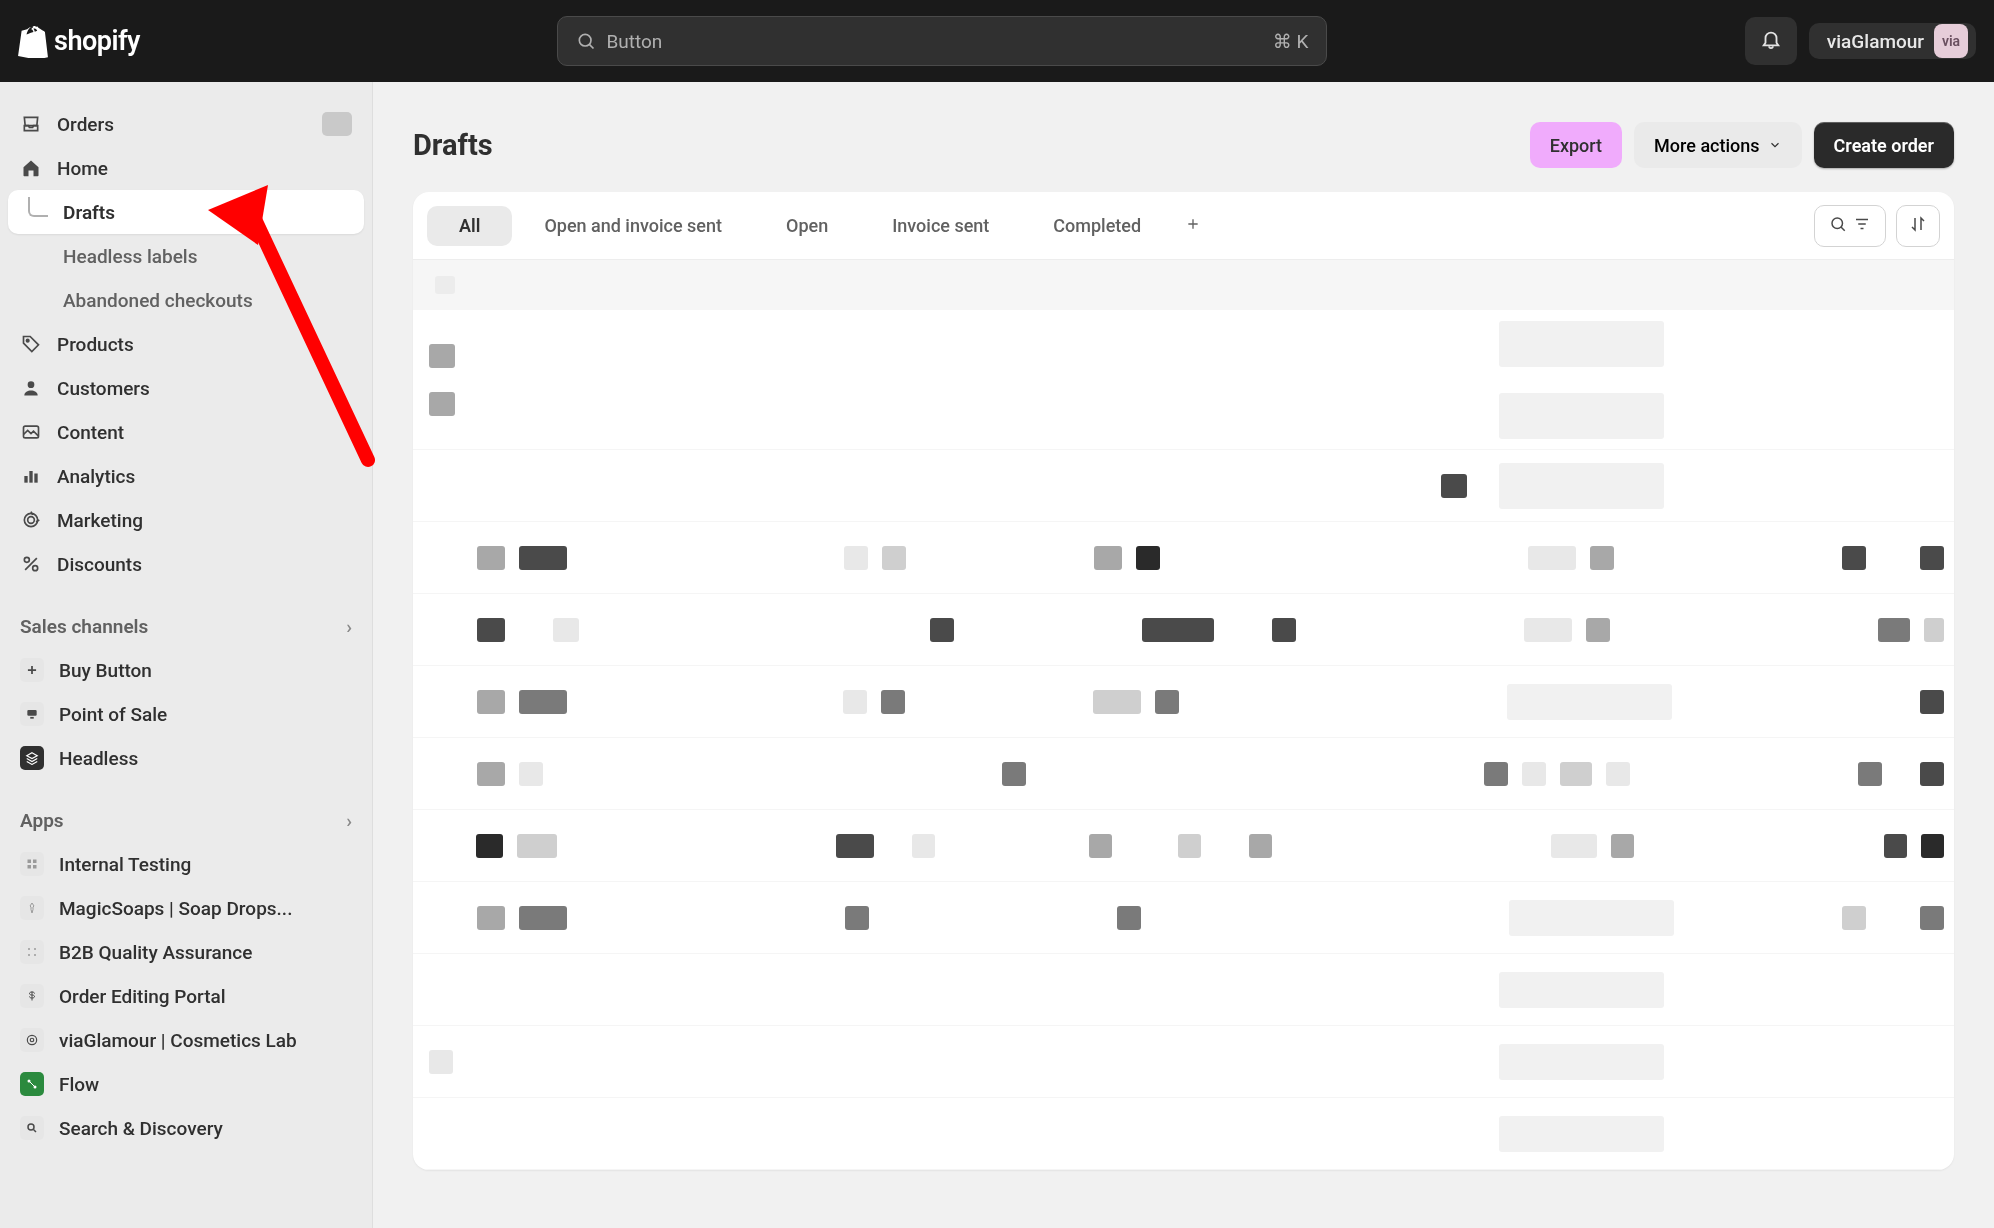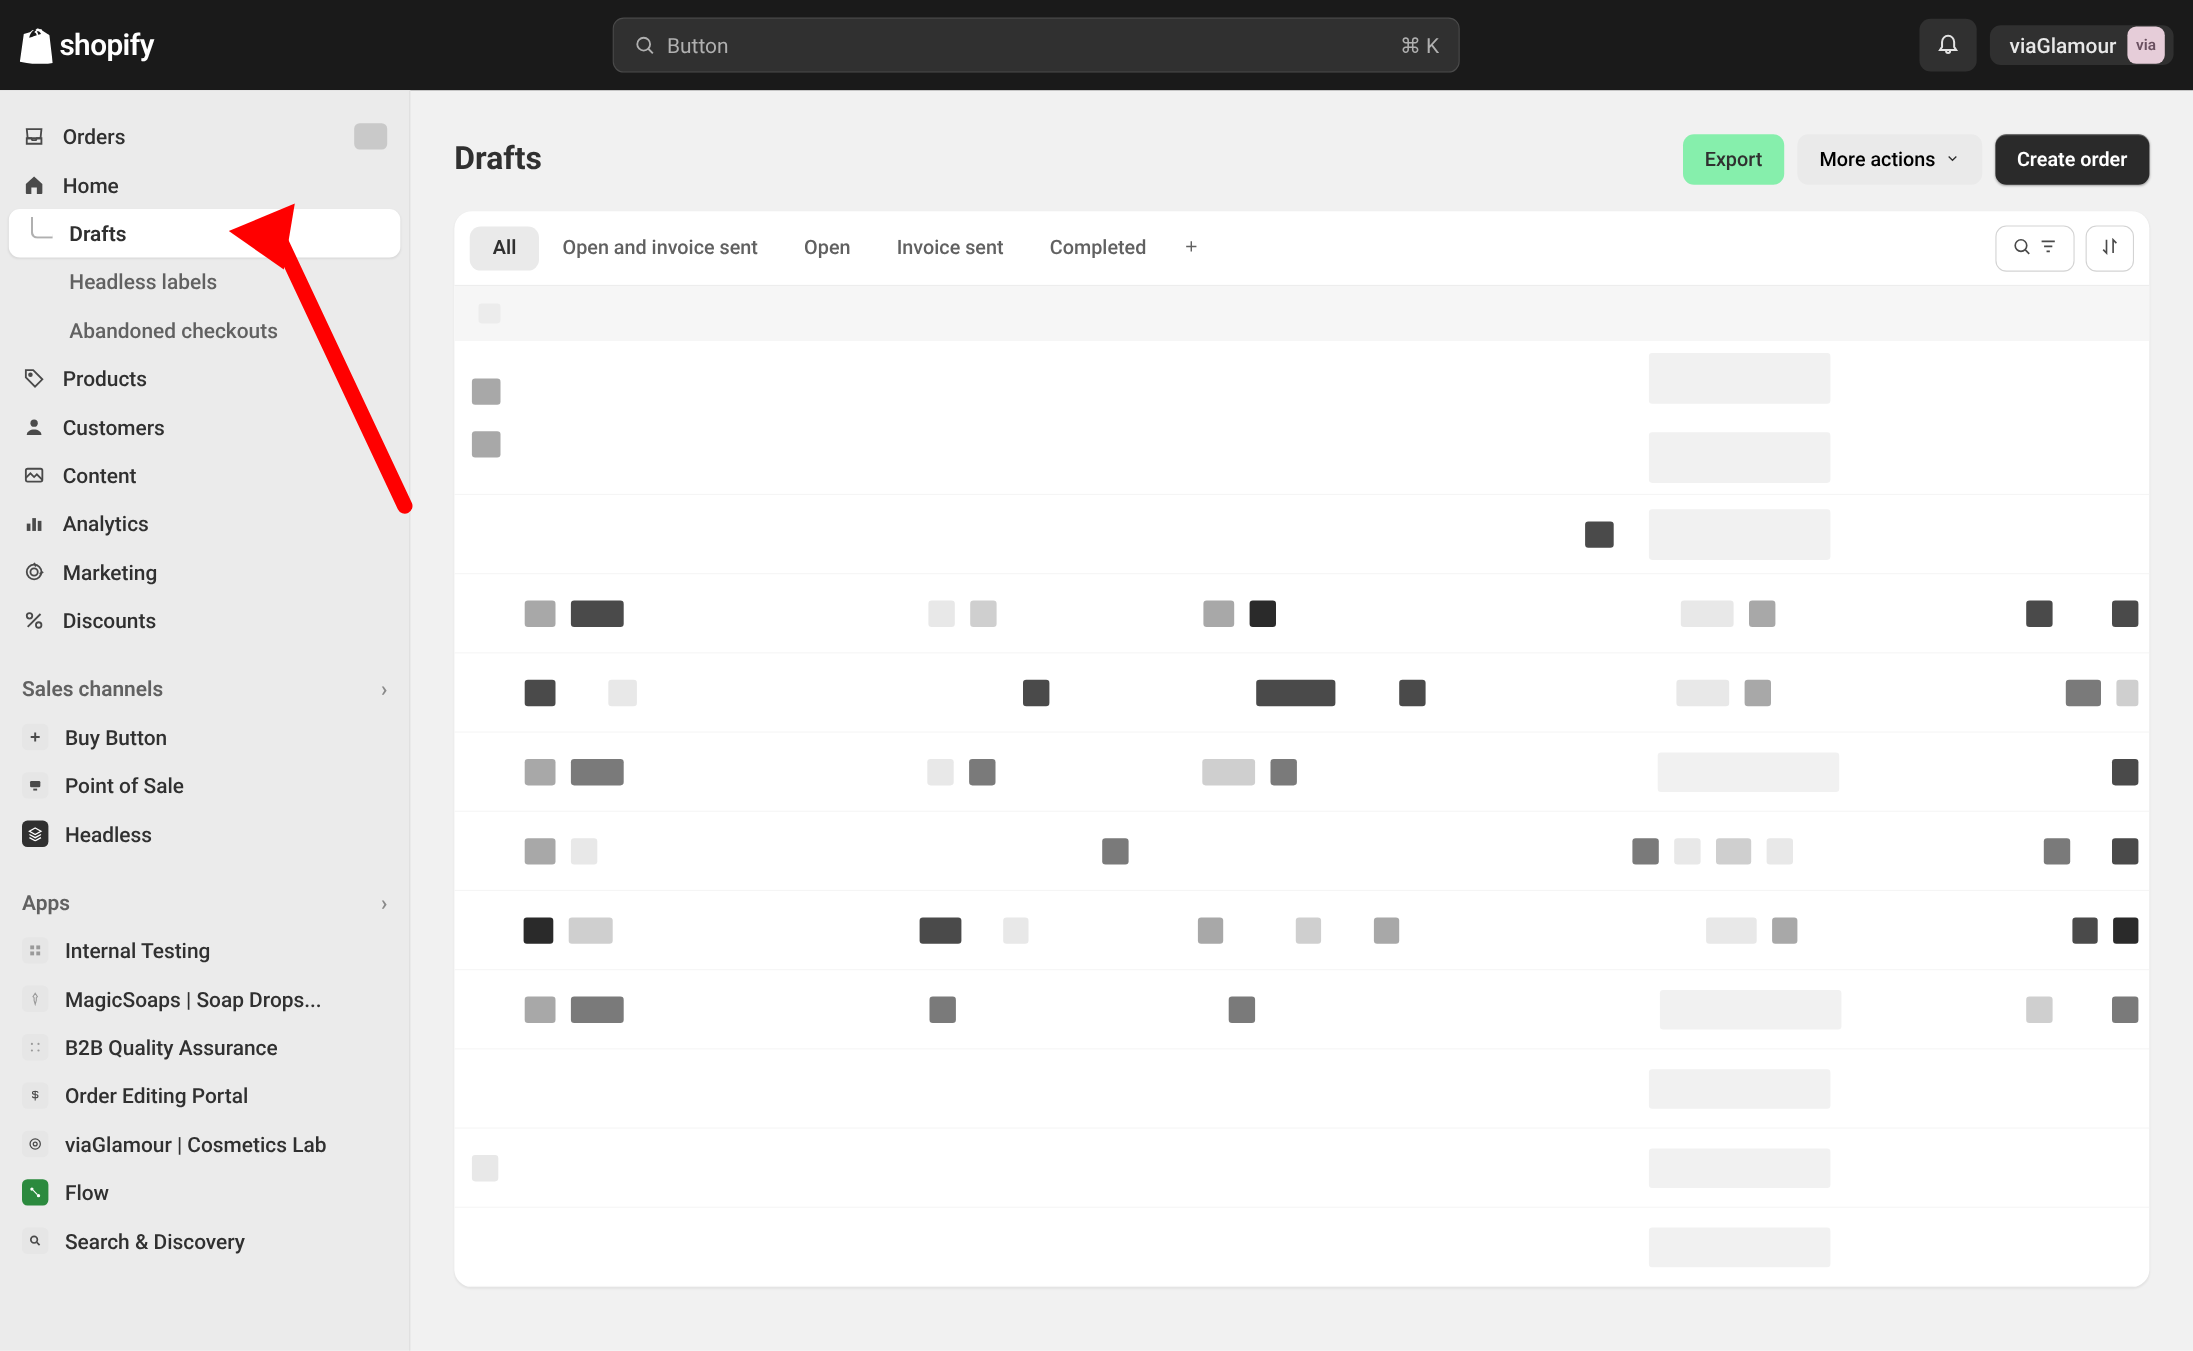--- a/index.html
+++ b/index.html
@@ -210,21 +210,21 @@
       border-radius: 10px;
       padding: 0 20px;
       display: flex;
       align-items: center;
       gap: 8px;
       font-size: 18px;
       font-weight: 500;
       cursor: pointer;
     }
     .btn-secondary {
-      background: #86efac;
+      background: #f0abfc;
       color: #303030;
     }
     .btn-more {
       background: #eaeaea;
       color: #000000;
     }
     .btn-primary {
       background: #2a2a2a;
       color: #fff;
       font-weight: 600;
@@ -238,21 +238,21 @@
     }
     .tabbar {
       display: flex;
       align-items: center;
       padding: 10px 14px;
       height: 68px;
       border-bottom: 1px solid #ededed;
     }
     .tab {
       height: 40px;
-      padding: 0 21px;
+      padding: 0 32px;
       border-radius: 10px;
       display: flex;
       align-items: center;
       font-size: 18px;
       font-weight: 500;
       color: #616161;
       cursor: pointer;
     }
     .tab.active {
       background: #eaeaea;

